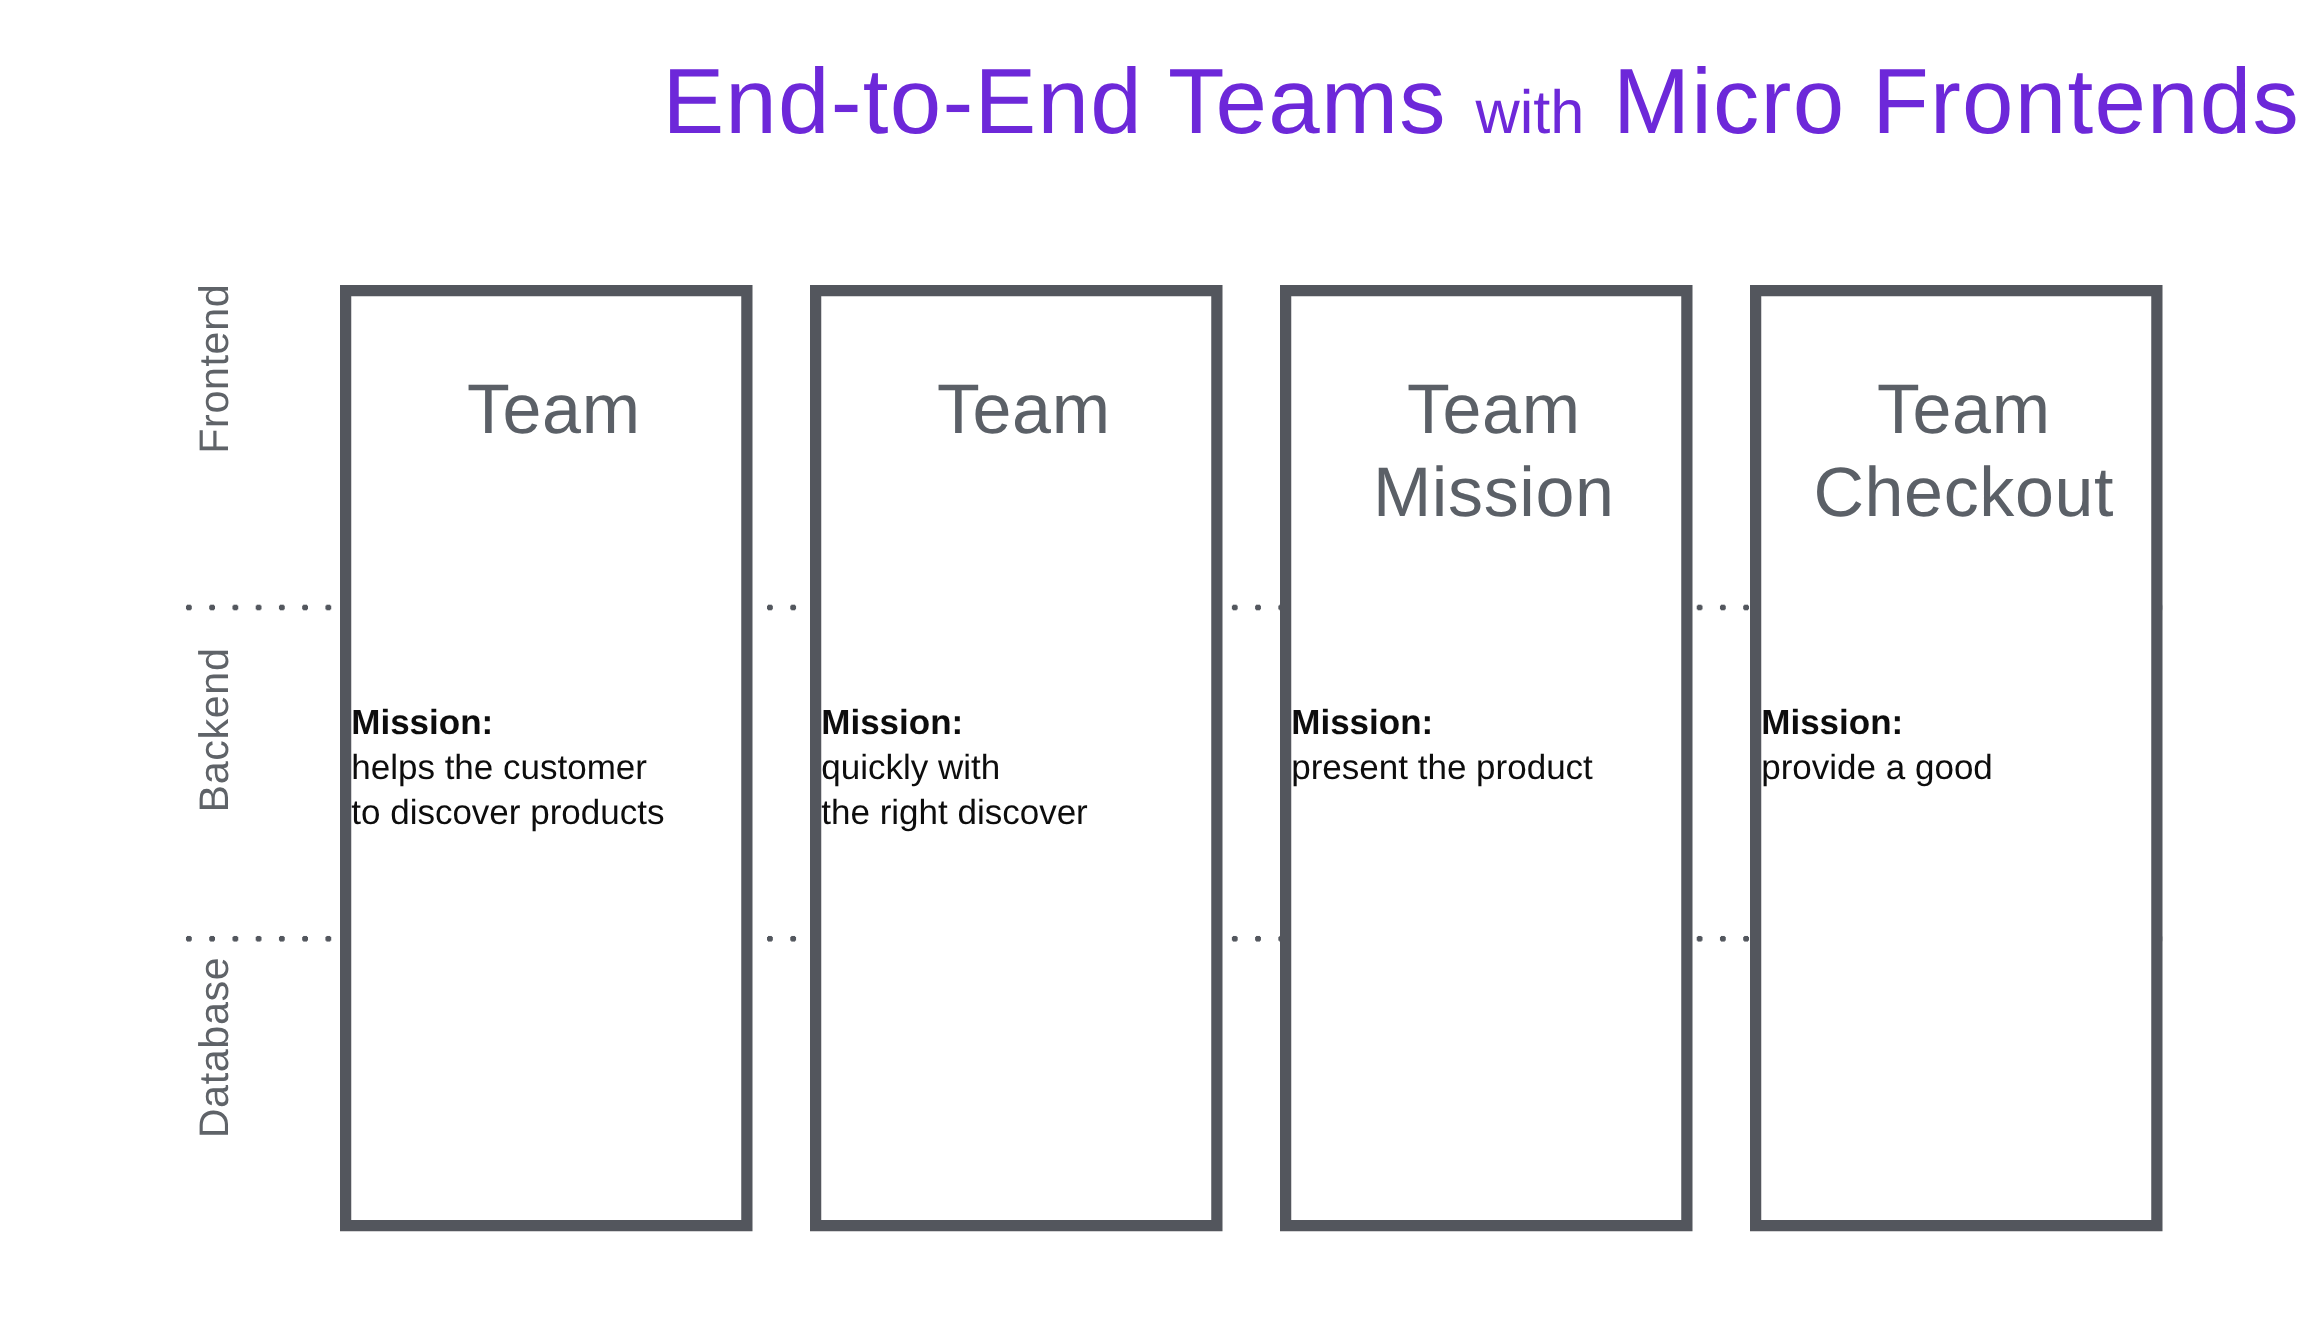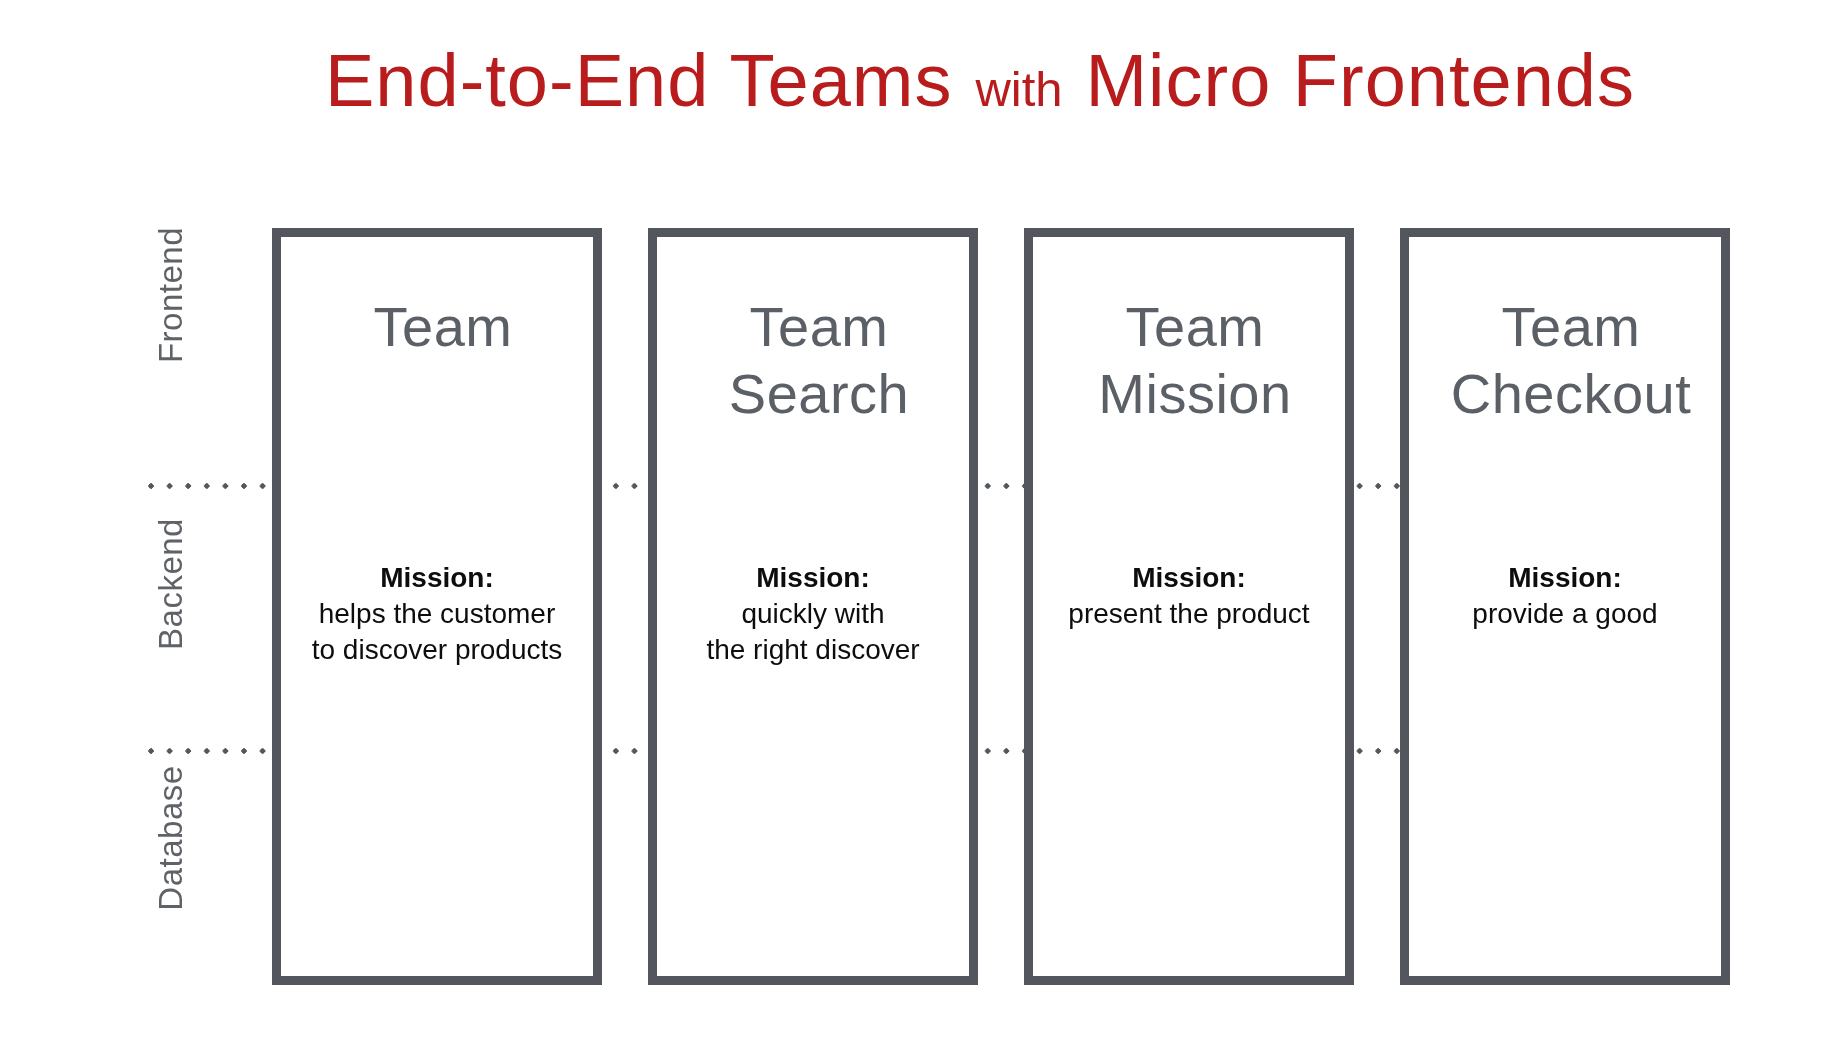--- a/index.html
+++ b/index.html
@@ -13,24 +13,24 @@
     position: relative;
     width: 1840px; height: 1054px;
     background: #ffffff;
   }
 
   
   .title {
     position: absolute;
     left: 120px; right: 0; top: 38px;
     margin: 0;
-    text-align: center;
+    text-align: right;
     font-family: cursive, "Liberation Sans", sans-serif;
     font-weight: 400;
-    color: #b91c1c;
+    color: #6d28d9;
     line-height: 1.15;
     white-space: nowrap;
   }
   .title .big   { font-size: 74px; letter-spacing: 1px; }
   .title .small { font-size: 49px; margin: 0 14px; }
 
   
   .layer-label {
     position: absolute;
     left: 171px;
@@ -88,21 +88,20 @@
     color: #5b6067;
     letter-spacing: 0.5px;
     margin-left: 12px;
   }
   .team-name .line { display: block; }
 
   .mission {
     position: absolute;
     left: 0; right: 0;
     top: 323px;
-    text-align: center;
     color: #0d0d0d;
     font-size: 28px;
     line-height: 36px;
   }
   .mission-label { font-weight: 700; }
 </style>
 </head>
 <body>
 
 <div class="canvas">
@@ -133,21 +132,20 @@
     <div class="mission">
       <div class="mission-label">Mission:</div>
       <div class="mission-line">helps the customer</div>
       <div class="mission-line">to discover products</div>
     </div>
   </div>
 
   <div class="team-box b2">
     <div class="team-name">
       <span class="line">Team</span>
-      <span class="line">Search</span>
     </div>
     <div class="mission">
       <div class="mission-label">Mission:</div>
       <div class="mission-line">quickly with</div>
       <div class="mission-line">the right discover</div>
     </div>
   </div>
 
   <div class="team-box b3">
     <div class="team-name">

